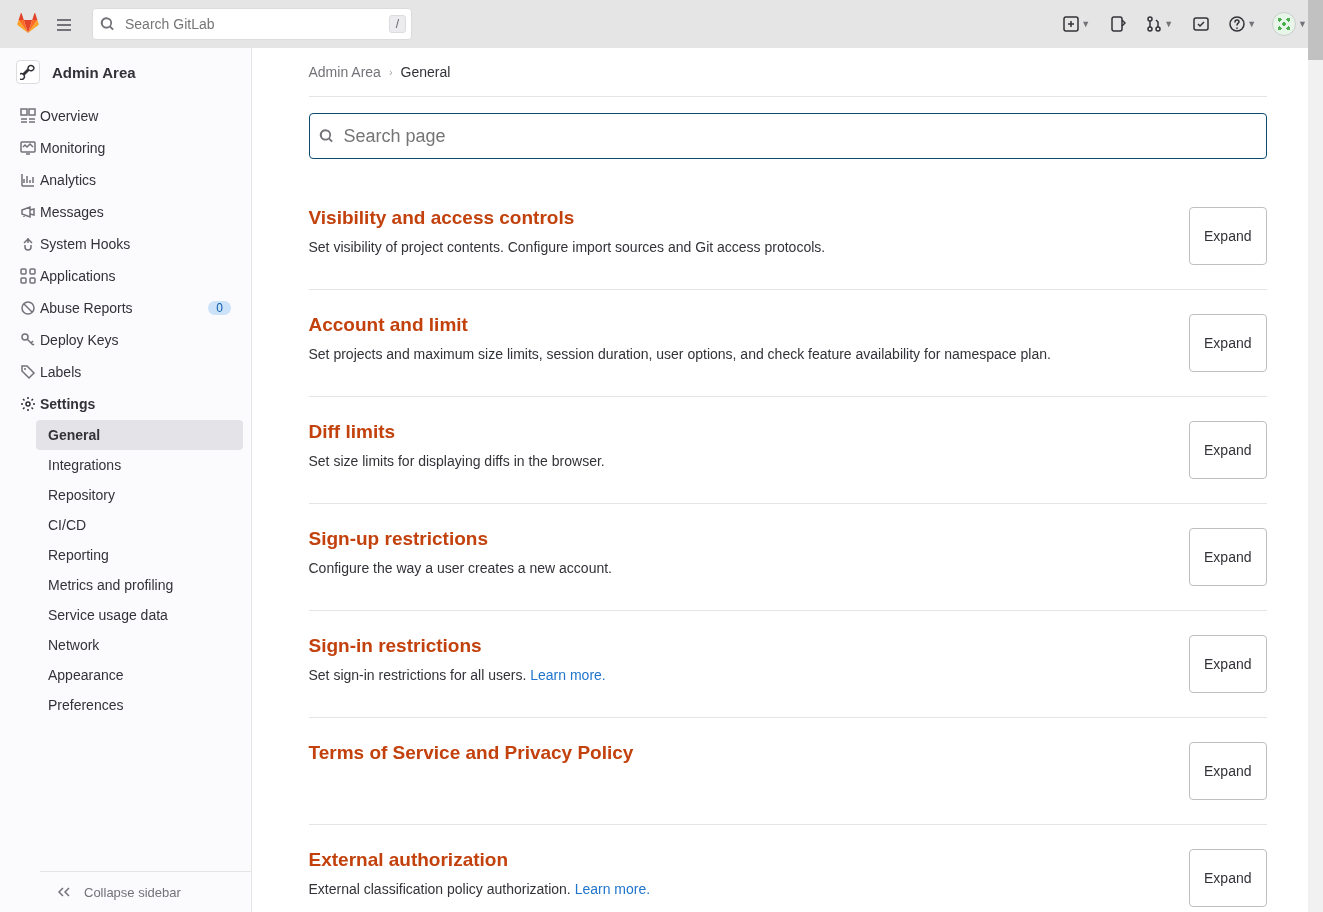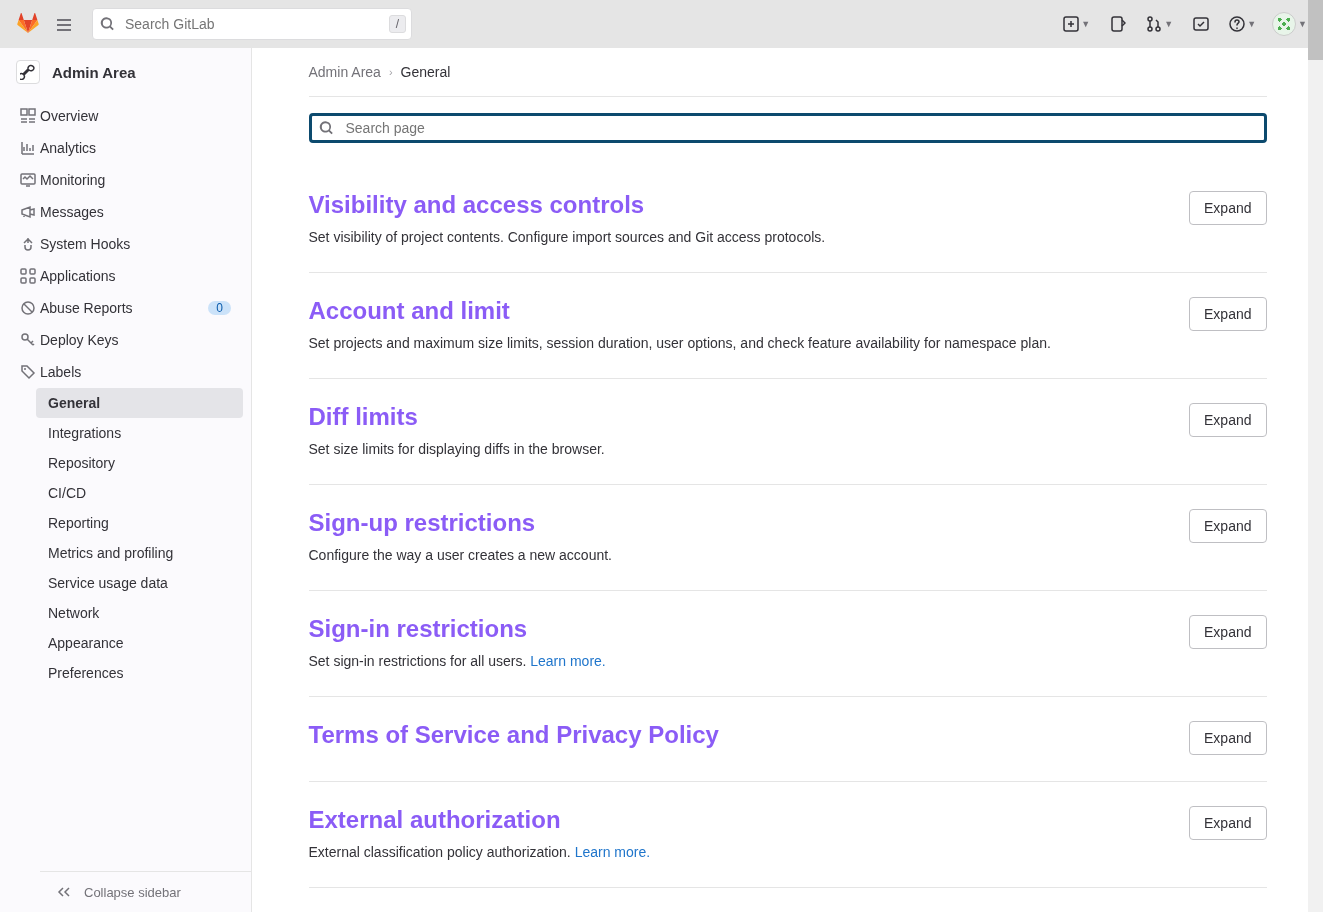--- a/index.html
+++ b/index.html
@@ -32,29 +32,29 @@
 .nav-sub .nav-item { padding: 7px 12px; }
 .nav-sub .nav-item.active { background: #e4e4e8; font-weight: 600; border-radius: 4px; }
 .sidebar-footer { border-top: 1px solid #e5e5e5; padding: 12px 16px; display: flex; align-items: center; gap: 12px; cursor: pointer; color: #737278; font-size: 13px; margin-left: 40px; }
 .content { flex: 1; overflow-y: auto; padding: 0; }
 .content-inner { max-width: 990px; margin: 0 auto; padding: 0 16px; }
 .breadcrumb { display: flex; align-items: center; gap: 8px; padding: 16px 0; font-size: 14px; color: #737278; border-bottom: 1px solid #e5e5e5; }
 .breadcrumb a { color: #737278; text-decoration: none; cursor: pointer; }
 .breadcrumb-sep { color: #a4a3a8; font-size: 11px; }
 .breadcrumb-current { color: #333238; font-weight: 400; }
 .page-search-wrap { position: relative; margin: 16px 0 24px; }
-.page-search { width: 100%; height: 30px; border: 3px solid #0c4a6e; border-radius: 4px; padding: 0 12px 0 34px; font-size: 14px; }
+.page-search { width: 100%; height: 46px; border: 1px solid #0c4a6e; border-radius: 4px; padding: 0 12px 0 34px; font-size: 18px; }
 .page-search-icon { position: absolute; left: 10px; top: 50%; transform: translateY(-50%); color: #737278; }
 .section { border-bottom: 1px solid #e5e5e5; padding: 24px 0; }
 .section-row { display: flex; justify-content: space-between; align-items: flex-start; gap: 16px; }
 .section-body { flex: 1; }
-.section-title { font-size: 24px; font-weight: 600; margin-bottom: 8px; color: #8b5cf6; }
+.section-title { font-size: 19px; font-weight: 600; margin-bottom: 8px; color: #c2410c; }
 .section-desc { font-size: 14px; color: #333238; line-height: 1.5; }
 .section-desc a { color: #1f75cb; text-decoration: none; cursor: pointer; }
-.expand-btn { background: #fff; border: 1px solid #bfbfc3; border-radius: 4px; padding: 8px 14px; font-size: 14px; cursor: pointer; color: #333238; flex-shrink: 0; }
+.expand-btn { background: #fff; border: 1px solid #bfbfc3; border-radius: 4px; padding: 20px 14px; font-size: 14px; cursor: pointer; color: #333238; flex-shrink: 0; }
 .right-scrollbar { position: fixed; right: 0; top: 0; width: 15px; height: 100vh; background: #f1f1f1; }
 .right-scrollbar-thumb { width: 15px; height: 60px; background: #c1c1c1; }
 svg { display: block; }
 </style>
 </head>
 <body>
 
 <div class="topbar">
   <div class="logo">
     <svg width="24" height="24" viewBox="0 0 24 24">
@@ -142,33 +142,33 @@
               <rect x="1" y="1" width="6" height="6" fill="none" stroke="#737278" stroke-width="1.5"></rect>
               <rect x="9" y="1" width="6" height="6" fill="none" stroke="#737278" stroke-width="1.5"></rect>
               <path d="M1 11h6M1 14h6M9 11h6M9 14h6" stroke="#737278" stroke-width="1.5"></path>
             </svg>
           </span>
         <span class="nav-label">Overview</span>
       </div>
       <div class="nav-item">
         <span class="nav-icon">
             <svg width="16" height="16" viewBox="0 0 16 16">
-              <path d="M2 14V2M2 14h12M4 11V7m3 4V4m3 7V8m3 3V5" fill="none" stroke="#737278" stroke-width="1.5"></path>
-            </svg>
-          </span>
-        <span class="nav-label">Analytics</span>
-      </div>
-      <div class="nav-item">
-        <span class="nav-icon">
-            <svg width="16" height="16" viewBox="0 0 16 16">
               <rect x="1" y="2" width="14" height="10" rx="1" fill="none" stroke="#737278" stroke-width="1.5"></rect>
               <path d="M6 14h4M3 7l2-2 2 2 3-3 3 3" fill="none" stroke="#737278" stroke-width="1.5"></path>
             </svg>
           </span>
         <span class="nav-label">Monitoring</span>
+      </div>
+      <div class="nav-item">
+        <span class="nav-icon">
+            <svg width="16" height="16" viewBox="0 0 16 16">
+              <path d="M2 14V2M2 14h12M4 11V7m3 4V4m3 7V8m3 3V5" fill="none" stroke="#737278" stroke-width="1.5"></path>
+            </svg>
+          </span>
+        <span class="nav-label">Analytics</span>
       </div>
       <div class="nav-item">
         <span class="nav-icon">
             <svg width="16" height="16" viewBox="0 0 16 16">
               <path d="M2 6l8-3v10l-8-3zM10 6l4-1v6l-4-1M4 10v3" fill="none" stroke="#737278" stroke-width="1.5"></path>
             </svg>
           </span>
         <span class="nav-label">Messages</span>
       </div>
       <div class="nav-item">
@@ -210,20 +210,29 @@
         <span class="nav-label">Deploy Keys</span>
       </div>
       <div class="nav-item">
         <span class="nav-icon">
             <svg width="16" height="16" viewBox="0 0 16 16">
               <path d="M2 2h5l7 7-5 5-7-7z" fill="none" stroke="#737278" stroke-width="1.5"></path>
               <circle cx="5" cy="5" r="1" fill="#737278"></circle>
             </svg>
           </span>
         <span class="nav-label">Labels</span>
+      </div>
+      <div class="nav-item" style="font-weight:600;">
+        <span class="nav-icon">
+            <svg width="16" height="16" viewBox="0 0 16 16">
+              <circle cx="8" cy="8" r="2" fill="none" stroke="#333238" stroke-width="1.5"></circle>
+              <path d="M8 1v2M8 13v2M1 8h2M13 8h2M3 3l1.5 1.5M11.5 11.5L13 13M3 13l1.5-1.5M11.5 4.5L13 3" stroke="#333238" stroke-width="1.5"></path>
+            </svg>
+          </span>
+        <span class="nav-label">Settings</span>
       </div>
       <div class="nav-sub">
         <div class="nav-item active">
             <span>General</span>
           </div>
         <div class="nav-item">
             <span>Integrations</span>
           </div>
         <div class="nav-item">
             <span>Repository</span>

